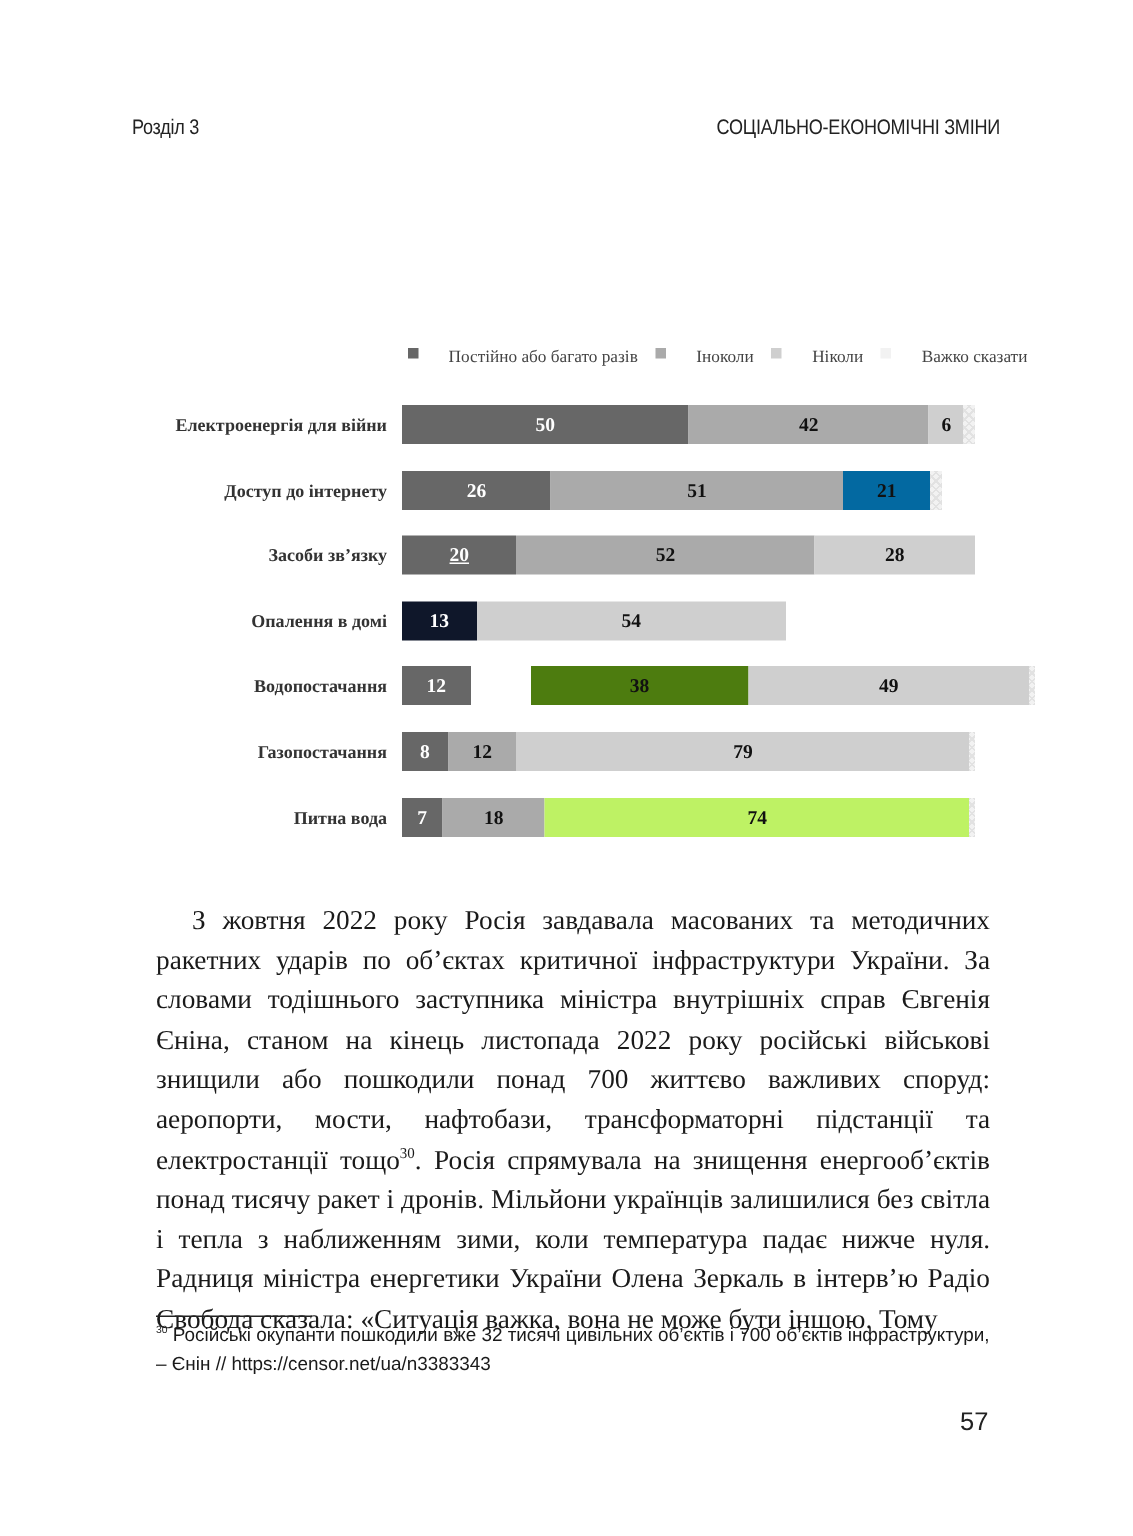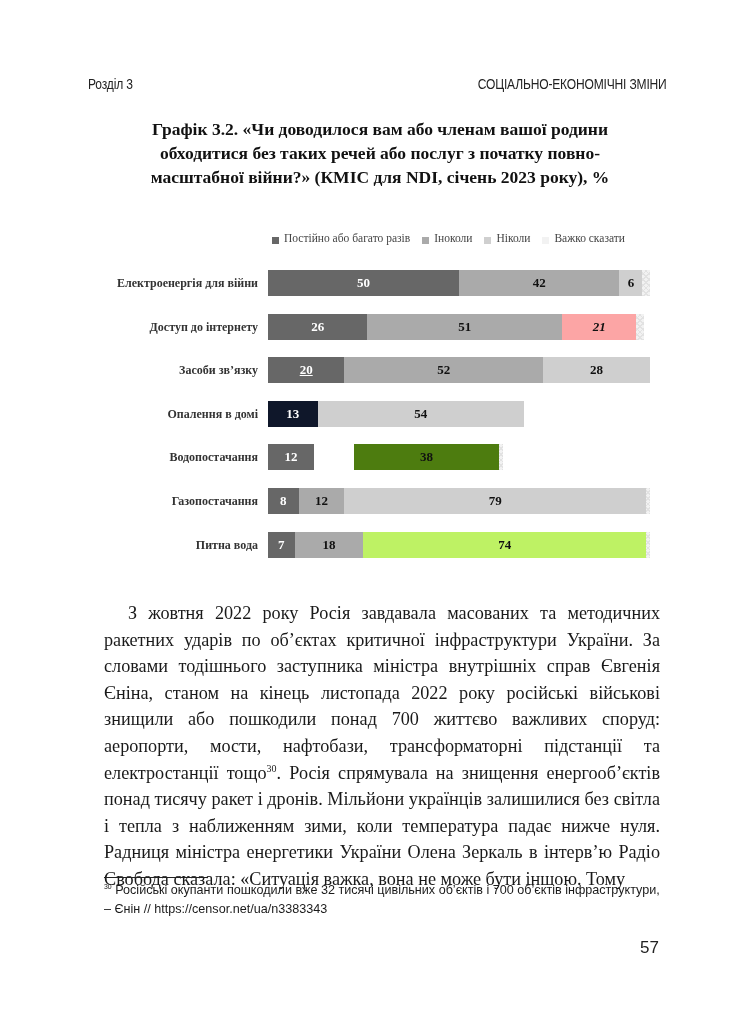--- a/index.html
+++ b/index.html
@@ -3,21 +3,21 @@
 <meta charset="utf-8">
 <style>
   html, body { margin: 0; padding: 0; background: #ffffff; }
   body { width: 755px; height: 1024px; position: relative; overflow: hidden; color: #1a1a1a; }
   .page { position: absolute; left: 0; top: 0; width: 755px; height: 1024px; }
   .run-head { position: absolute; top: 76px; font-family: "Liberation Sans", sans-serif; font-size: 14px; letter-spacing: -0.2px; color: #222; transform: scaleX(0.86); transform-origin: left top; }
   .run-left { left: 88px; }
   .run-right { right: 88px; transform-origin: right top; }
   .chart-title { position: absolute; left: 100px; width: 560px; top: 117px; text-align: center; font-family: "Liberation Serif", serif; font-weight: bold; font-size: 17.5px; line-height: 24px; color: #111; }
   .legend { position: absolute; top: 232px; left: 272px; font-family: "Liberation Serif", serif; font-size: 11.5px; color: #444; display: flex; gap: 12px; white-space: nowrap; }
-  .legend-item { display: flex; align-items: flex-end; gap: 5px; }
+  .legend-item { display: flex; align-items: flex-start; gap: 20px; }
   .swatch { display: inline-block; width: 7px; height: 7px; }
   .chart { position: absolute; left: 0; top: 0; }
   .row { position: absolute; left: 0; height: 26px; }
   .row-label { position: absolute; right: 497px; width: 200px; text-align: right; font-family: "Liberation Serif", serif; font-weight: bold; font-size: 12px; color: #333; line-height: 26px; white-space: nowrap; }
   .bar { position: absolute; left: 268px; height: 26px; display: flex; }
   .seg { height: 26px; display: flex; align-items: center; justify-content: center; font-family: "Liberation Serif", serif; font-weight: bold; font-size: 13px; color: #111; overflow: hidden; box-sizing: border-box; }
   .seg.s0 { color: #ffffff; }
   .seg.s3 { background-image: repeating-linear-gradient(45deg, #e2e2e2 0 1px, transparent 1px 4px), repeating-linear-gradient(-45deg, #e2e2e2 0 1px, transparent 1px 4px); }
   .body-text { position: absolute; left: 104px; width: 556px; top: 600px; font-family: "Liberation Serif", serif; font-size: 18.2px; line-height: 26.6px; color: #1a1a1a; text-align: justify; }
   .body-text p { margin: 0; text-indent: 24px; }
@@ -27,25 +27,20 @@
   .page-num { position: absolute; right: 96px; top: 938px; font-family: "Liberation Sans", sans-serif; font-size: 17px; color: #222; }
 </style>
 </head>
 <body>
 
 <div class="page">
 
   <div class="run-head run-left">Розділ 3</div>
   <div class="run-head run-right">СОЦІАЛЬНО-ЕКОНОМІЧНІ ЗМІНИ</div>
 
-  <div class="chart-title">
-    <div>Графік 3.2. «Чи доводилося вам або членам вашої родини</div>
-    <div>обходитися без таких речей або послуг з початку повно-</div>
-    <div>масштабної війни?» (КМІС для NDI, січень 2023 року), %</div>
-  </div>
 
   <div class="legend">
     <div class="legend-item">
       <span class="swatch" style="background:#676767"></span>
       <span>Постійно або багато разів</span>
     </div>
     <div class="legend-item">
       <span class="swatch" style="background:#aaaaaa"></span>
       <span>Іноколи</span>
     </div>
@@ -67,21 +62,21 @@
           <div class="seg s1" style="width: 160.44px; background-color: rgb(170, 170, 170);">42</div>
           <div class="seg s2" style="width: 22.92px; background-color: rgb(207, 207, 207);">6</div>
           <div class="seg s3" style="width: 7.64px; background-color: rgb(242, 242, 242);"></div>
         </div>
       </div>
       <div class="row" style="top: 313.6px;">
         <div class="row-label" style="left: 58px; right: auto;">Доступ до інтернету</div>
         <div class="bar">
           <div class="seg s0" style="width: 99.32px; background-color: rgb(103, 103, 103);">26</div>
           <div class="seg s1" style="width: 194.82px; background-color: rgb(170, 170, 170);">51</div>
-          <div class="seg s2" style="width: 74px; background-color: #fca5a5; font-style: italic;">21</div>
+          <div class="seg s2" style="width: 58px; background-color: #0369a1;">21</div>
           <div class="seg s3" style="width: 7.64px; background-color: rgb(242, 242, 242);"></div>
         </div>
       </div>
       <div class="row" style="top: 357.2px;">
         <div class="row-label" style="left: 58px; right: auto;">Засоби зв’язку</div>
         <div class="bar">
           <div class="seg s0" style="width: 76.4px; background-color: rgb(103, 103, 103); text-decoration: underline;">20</div>
           <div class="seg s1" style="width: 198.64px; background-color: rgb(170, 170, 170);">52</div>
           <div class="seg s2" style="width: 106.96px; background-color: rgb(207, 207, 207);">28</div>
         </div>
@@ -91,20 +86,21 @@
         <div class="bar">
           <div class="seg s0" style="width: 49.66px; background-color: #0f172a;">13</div>
           <div class="seg s2" style="width: 206.28px; background-color: rgb(207, 207, 207);">54</div>
         </div>
       </div>
       <div class="row" style="top: 444.4px;">
         <div class="row-label" style="left: 58px; right: auto;">Водопостачання</div>
         <div class="bar">
           <div class="seg s0" style="width: 45.84px; background-color: rgb(103, 103, 103);">12</div>
           <div class="seg s1" style="width: 145.16px; background-color: #4d7c0f; margin-left: 40px;">38</div>
+          <div class="seg s2" style="width: 187.18px; background-color: rgb(207, 207, 207);">49</div>
           <div class="seg s3" style="width: 3.82px; background-color: rgb(242, 242, 242);"></div>
         </div>
       </div>
       <div class="row" style="top: 488px;">
         <div class="row-label" style="left: 58px; right: auto;">Газопостачання</div>
         <div class="bar">
           <div class="seg s0" style="width: 30.56px; background-color: rgb(103, 103, 103);">8</div>
           <div class="seg s1" style="width: 45.84px; background-color: rgb(170, 170, 170);">12</div>
           <div class="seg s2" style="width: 301.78px; background-color: rgb(207, 207, 207);">79</div>
           <div class="seg s3" style="width: 3.82px; background-color: rgb(242, 242, 242);"></div>

